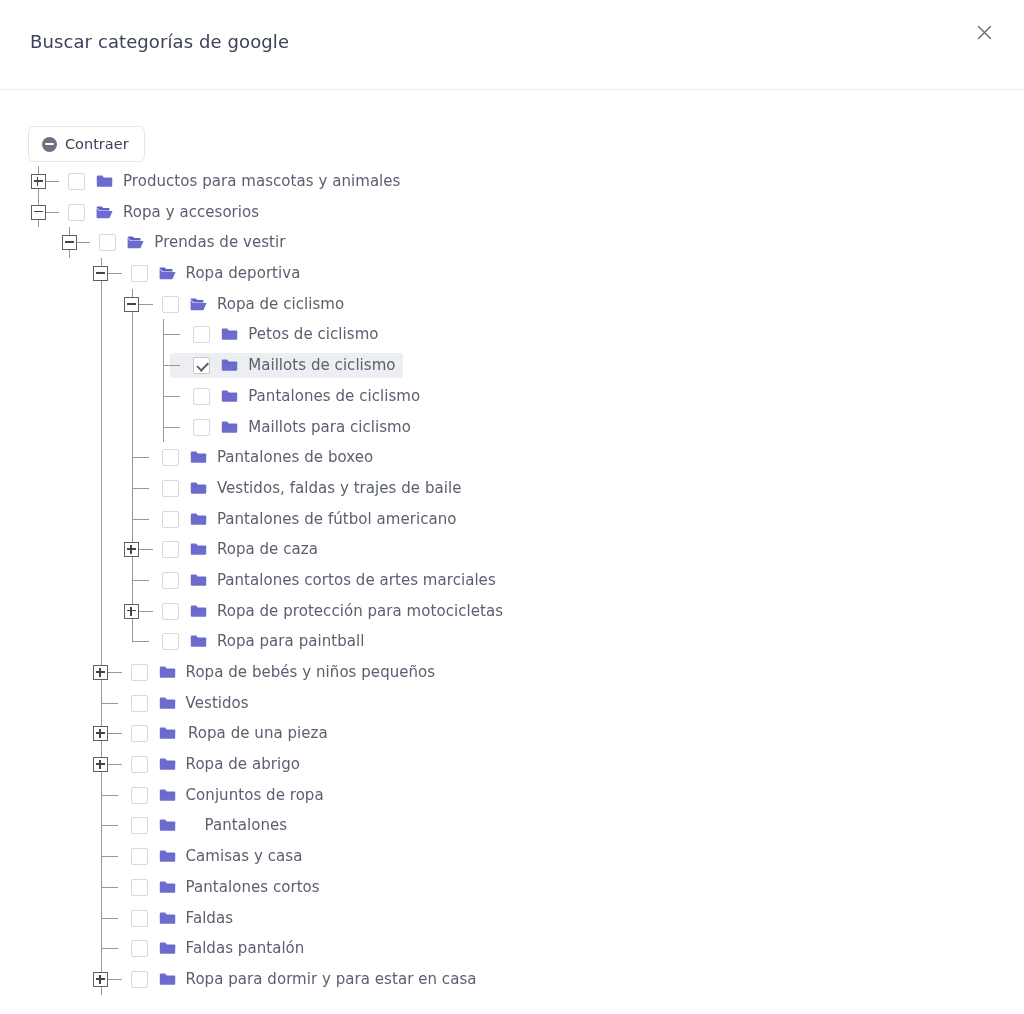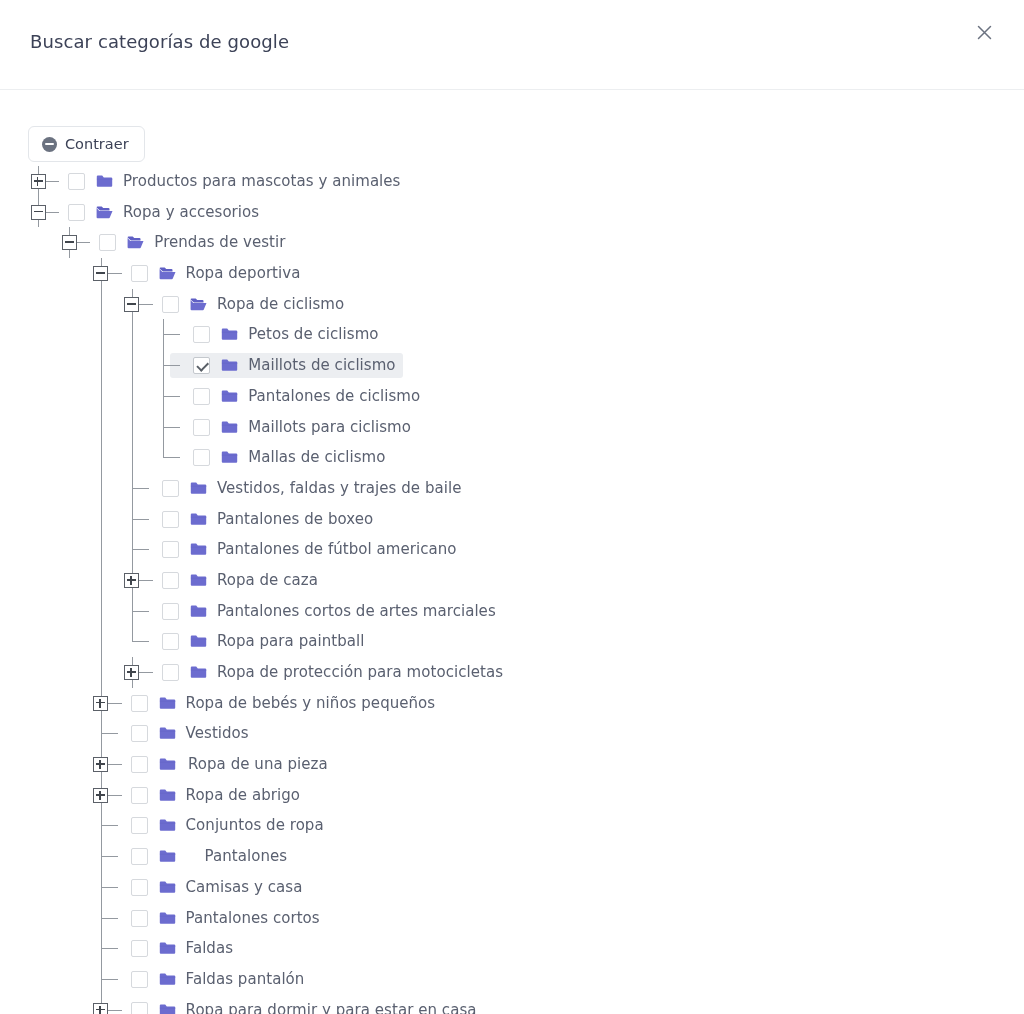--- a/index.html
+++ b/index.html
@@ -336,56 +336,42 @@
           <svg width="17" height="15" viewBox="0 0 17 15">
             <path d="M0.8 2.6a1 1 0 0 1 1-1h4.4l1.6 1.8h7.4a1 1 0 0 1 1 1v7.4a1 1 0 0 1-1 1H1.8a1 1 0 0 1-1-1z" fill="#6c6ccf"></path>
             <path d="M0.8 4.6h15.8v1.1H0.8z" fill="#5f5fc4" opacity=".35"></path>
           </svg>
         </span>
         <span class="label" style="left: 248.2px;">Maillots para ciclismo</span>
       </div>
       <div class="tree-row">
         <div class="vline" style="left: 100.6px;"></div>
         <div class="vline" style="left: 131.9px;"></div>
-        <div class="vline half" style="left: 163.2px;"></div>
-        <div class="hstub" style="left: 163.2px; width: 17px;"></div>
-        <div class="cbox" style="left: 193.2px;"></div>
-        <span class="folder" style="left: 221.2px;">
-          <svg width="17" height="15" viewBox="0 0 17 15">
-            <path d="M0.8 2.6a1 1 0 0 1 1-1h4.4l1.6 1.8h7.4a1 1 0 0 1 1 1v7.4a1 1 0 0 1-1 1H1.8a1 1 0 0 1-1-1z" fill="#6c6ccf"></path>
-            <path d="M0.8 4.6h15.8v1.1H0.8z" fill="#5f5fc4" opacity=".35"></path>
-          </svg>
-        </span>
-        <span class="label" style="left: 248.2px;">Mallas de ciclismo</span>
-      </div>
-      <div class="tree-row">
-        <div class="vline" style="left: 100.6px;"></div>
-        <div class="vline" style="left: 131.9px;"></div>
         <div class="hstub" style="left: 131.9px; width: 17px;"></div>
         <div class="cbox" style="left: 161.9px;"></div>
         <span class="folder" style="left: 189.9px;">
           <svg width="17" height="15" viewBox="0 0 17 15">
             <path d="M0.8 2.6a1 1 0 0 1 1-1h4.4l1.6 1.8h7.4a1 1 0 0 1 1 1v7.4a1 1 0 0 1-1 1H1.8a1 1 0 0 1-1-1z" fill="#6c6ccf"></path>
             <path d="M0.8 4.6h15.8v1.1H0.8z" fill="#5f5fc4" opacity=".35"></path>
           </svg>
         </span>
+        <span class="label" style="left: 216.9px;">Pantalones de boxeo</span>
+      </div>
+      <div class="tree-row">
+        <div class="vline" style="left: 100.6px;"></div>
+        <div class="vline" style="left: 131.9px;"></div>
+        <div class="hstub" style="left: 131.9px; width: 17px;"></div>
+        <div class="cbox" style="left: 161.9px;"></div>
+        <span class="folder" style="left: 189.9px;">
+          <svg width="17" height="15" viewBox="0 0 17 15">
+            <path d="M0.8 2.6a1 1 0 0 1 1-1h4.4l1.6 1.8h7.4a1 1 0 0 1 1 1v7.4a1 1 0 0 1-1 1H1.8a1 1 0 0 1-1-1z" fill="#6c6ccf"></path>
+            <path d="M0.8 4.6h15.8v1.1H0.8z" fill="#5f5fc4" opacity=".35"></path>
+          </svg>
+        </span>
         <span class="label" style="left: 216.9px;">Vestidos, faldas y trajes de baile</span>
-      </div>
-      <div class="tree-row">
-        <div class="vline" style="left: 100.6px;"></div>
-        <div class="vline" style="left: 131.9px;"></div>
-        <div class="hstub" style="left: 131.9px; width: 17px;"></div>
-        <div class="cbox" style="left: 161.9px;"></div>
-        <span class="folder" style="left: 189.9px;">
-          <svg width="17" height="15" viewBox="0 0 17 15">
-            <path d="M0.8 2.6a1 1 0 0 1 1-1h4.4l1.6 1.8h7.4a1 1 0 0 1 1 1v7.4a1 1 0 0 1-1 1H1.8a1 1 0 0 1-1-1z" fill="#6c6ccf"></path>
-            <path d="M0.8 4.6h15.8v1.1H0.8z" fill="#5f5fc4" opacity=".35"></path>
-          </svg>
-        </span>
-        <span class="label" style="left: 216.9px;">Pantalones de boxeo</span>
       </div>
       <div class="tree-row">
         <div class="vline" style="left: 100.6px;"></div>
         <div class="vline" style="left: 131.9px;"></div>
         <div class="hstub" style="left: 131.9px; width: 17px;"></div>
         <div class="cbox" style="left: 161.9px;"></div>
         <span class="folder" style="left: 189.9px;">
           <svg width="17" height="15" viewBox="0 0 17 15">
             <path d="M0.8 2.6a1 1 0 0 1 1-1h4.4l1.6 1.8h7.4a1 1 0 0 1 1 1v7.4a1 1 0 0 1-1 1H1.8a1 1 0 0 1-1-1z" fill="#6c6ccf"></path>
             <path d="M0.8 4.6h15.8v1.1H0.8z" fill="#5f5fc4" opacity=".35"></path>
@@ -416,48 +402,48 @@
         <span class="folder" style="left: 189.9px;">
           <svg width="17" height="15" viewBox="0 0 17 15">
             <path d="M0.8 2.6a1 1 0 0 1 1-1h4.4l1.6 1.8h7.4a1 1 0 0 1 1 1v7.4a1 1 0 0 1-1 1H1.8a1 1 0 0 1-1-1z" fill="#6c6ccf"></path>
             <path d="M0.8 4.6h15.8v1.1H0.8z" fill="#5f5fc4" opacity=".35"></path>
           </svg>
         </span>
         <span class="label" style="left: 216.9px;">Pantalones cortos de artes marciales</span>
       </div>
       <div class="tree-row">
         <div class="vline" style="left: 100.6px;"></div>
-        <div class="vline half" style="left: 131.9px;"></div>
-        <div class="hstub" style="left: 131.9px; width: 17px;"></div>
-        <div class="cbox" style="left: 161.9px;"></div>
-        <span class="folder" style="left: 189.9px;">
-          <svg width="17" height="15" viewBox="0 0 17 15">
-            <path d="M0.8 2.6a1 1 0 0 1 1-1h4.4l1.6 1.8h7.4a1 1 0 0 1 1 1v7.4a1 1 0 0 1-1 1H1.8a1 1 0 0 1-1-1z" fill="#6c6ccf"></path>
-            <path d="M0.8 4.6h15.8v1.1H0.8z" fill="#5f5fc4" opacity=".35"></path>
-          </svg>
-        </span>
-        <span class="label" style="left: 216.9px;">Ropa para paintball</span>
-      </div>
-      <div class="tree-row">
-        <div class="vline" style="left: 100.6px;"></div>
         <div class="vline" style="left: 131.9px;"></div>
         <div class="hstub" style="left: 131.9px; width: 21px;"></div>
         <div class="expander plus" style="left: 124.4px;"></div>
         <div class="edash" style="left: 140.4px;"></div>
         <div class="cbox" style="left: 161.9px;"></div>
         <span class="folder" style="left: 189.9px;">
           <svg width="17" height="15" viewBox="0 0 17 15">
             <path d="M0.8 2.6a1 1 0 0 1 1-1h4.4l1.6 1.8h7.4a1 1 0 0 1 1 1v7.4a1 1 0 0 1-1 1H1.8a1 1 0 0 1-1-1z" fill="#6c6ccf"></path>
             <path d="M0.8 4.6h15.8v1.1H0.8z" fill="#5f5fc4" opacity=".35"></path>
           </svg>
         </span>
         <span class="label" style="left: 216.9px;">Ropa de protección para motocicletas</span>
       </div>
       <div class="tree-row">
         <div class="vline" style="left: 100.6px;"></div>
+        <div class="vline half" style="left: 131.9px;"></div>
+        <div class="hstub" style="left: 131.9px; width: 17px;"></div>
+        <div class="cbox" style="left: 161.9px;"></div>
+        <span class="folder" style="left: 189.9px;">
+          <svg width="17" height="15" viewBox="0 0 17 15">
+            <path d="M0.8 2.6a1 1 0 0 1 1-1h4.4l1.6 1.8h7.4a1 1 0 0 1 1 1v7.4a1 1 0 0 1-1 1H1.8a1 1 0 0 1-1-1z" fill="#6c6ccf"></path>
+            <path d="M0.8 4.6h15.8v1.1H0.8z" fill="#5f5fc4" opacity=".35"></path>
+          </svg>
+        </span>
+        <span class="label" style="left: 216.9px;">Ropa para paintball</span>
+      </div>
+      <div class="tree-row">
+        <div class="vline" style="left: 100.6px;"></div>
         <div class="hstub" style="left: 100.6px; width: 21px;"></div>
         <div class="expander plus" style="left: 93.1px;"></div>
         <div class="edash" style="left: 109.1px;"></div>
         <div class="cbox" style="left: 130.6px;"></div>
         <span class="folder" style="left: 158.6px;">
           <svg width="17" height="15" viewBox="0 0 17 15">
             <path d="M0.8 2.6a1 1 0 0 1 1-1h4.4l1.6 1.8h7.4a1 1 0 0 1 1 1v7.4a1 1 0 0 1-1 1H1.8a1 1 0 0 1-1-1z" fill="#6c6ccf"></path>
             <path d="M0.8 4.6h15.8v1.1H0.8z" fill="#5f5fc4" opacity=".35"></path>
           </svg>
         </span>

